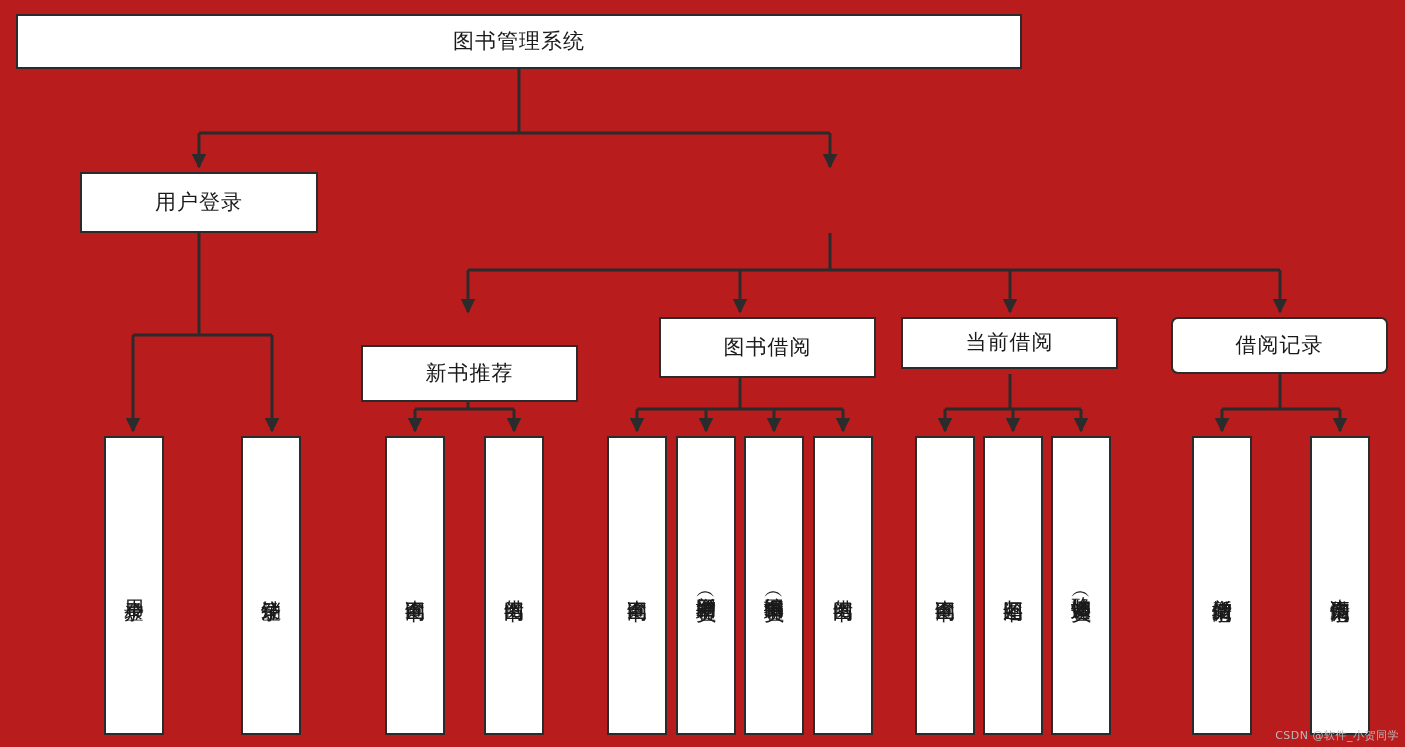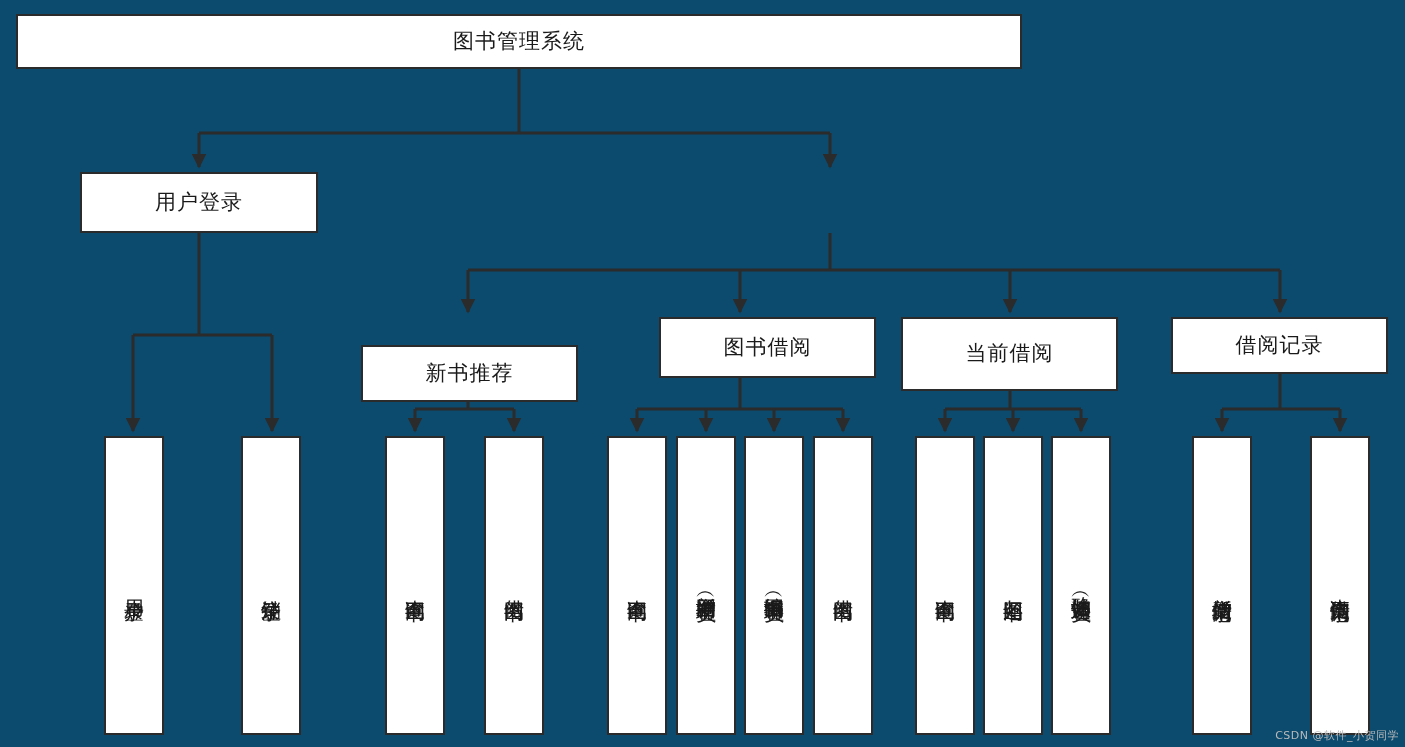--- a/index.html
+++ b/index.html
@@ -8,21 +8,21 @@
     padding: 0;
     background: #ffffff;
   }
   body {
     font-family: "DejaVu Sans", "Liberation Sans", sans-serif;
   }
   #canvas {
     position: relative;
     width: 1405px;
     height: 747px;
-    background: #0c4a6e;
+    background: #b91c1c;
     overflow: hidden;
   }
   svg.edges {
     position: absolute;
     left: 0;
     top: 0;
     width: 1405px;
     height: 747px;
     pointer-events: none;
   }
@@ -131,24 +131,24 @@
   <div class="node h" style="left: 80px; top: 172px; width: 238px; height: 61px;">
     <span class="htext">用户登录</span>
   </div>
 
   <div class="node h" style="left: 361px; top: 317px; width: 217px; height: 57px; margin-top: 28px;">
     <span class="htext">新书推荐</span>
   </div>
   <div class="node h" style="left: 659px; top: 317px; width: 217px; height: 61px; justify-content: center;">
     <span class="htext">图书借阅</span>
   </div>
-  <div class="node h" style="left: 901px; top: 317px; width: 217px; height: 74px;">
+  <div class="node h" style="left: 901px; top: 317px; width: 217px; height: 52px;">
     <span class="htext">当前借阅</span>
   </div>
-  <div class="node h" style="left: 1171px; top: 317px; width: 217px; height: 57px;">
+  <div class="node h" style="left: 1171px; top: 317px; width: 217px; height: 57px; border-radius: 7px;">
     <span class="htext">借阅记录</span>
   </div>
 
   <div class="node leaf" style="left: 104px; top: 436px; width: 60px; height: 299px;">
     <span class="vtext">用户登录</span>
   </div>
   <div class="node leaf" style="left: 241px; top: 436px; width: 60px; height: 299px;">
     <span class="vtext">注销登录</span>
   </div>
   <div class="node leaf" style="left: 385px; top: 436px; width: 60px; height: 299px;">

